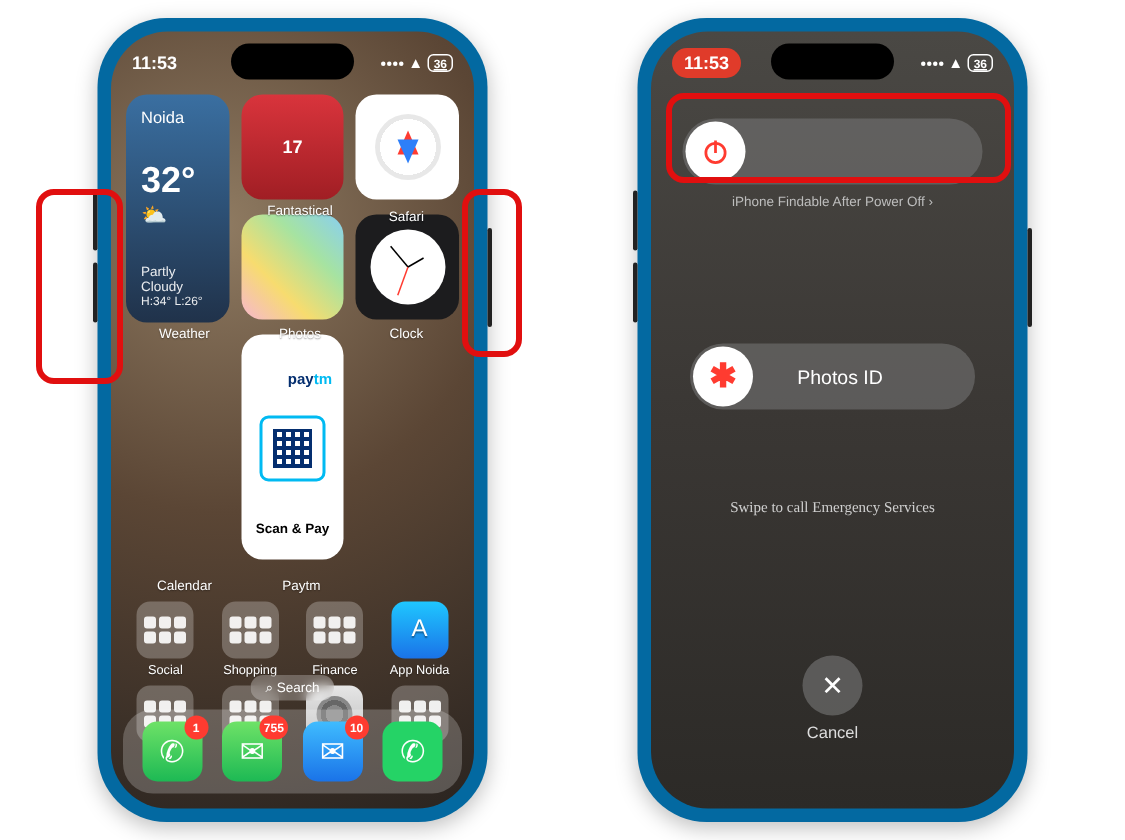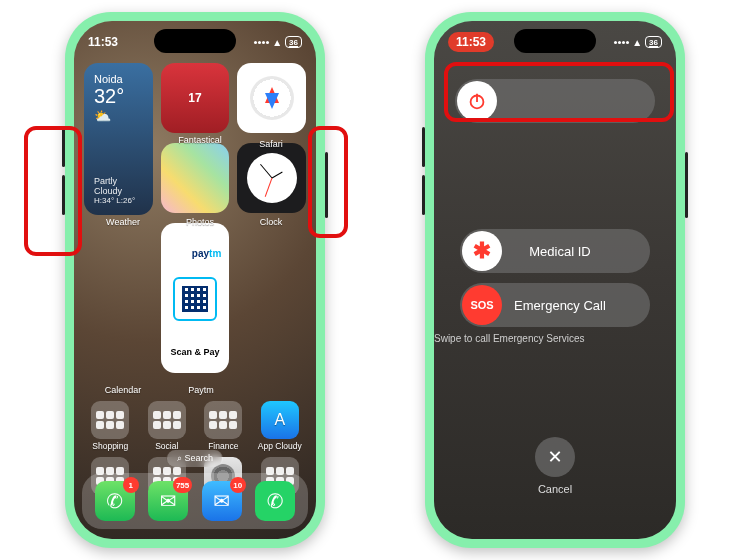--- a/index.html
+++ b/index.html
@@ -5,21 +5,21 @@
   * { box-sizing: border-box; margin: 0; padding: 0; font-family: -apple-system, "Helvetica Neue", Arial, sans-serif; }
   body { width: 750px; height: 560px; background: #fff; overflow: hidden; }
   .stage { position: relative; width: 750px; height: 560px; }
 
   .phone {
     position: absolute;
     width: 260px;
     height: 536px;
     top: 12px;
     border-radius: 46px;
-    background: #86efac;
+    background: #0369a1;
     padding: 9px;
     box-shadow: 0 4px 14px rgba(0,0,0,.25);
   }
   .phone.left  { left: 65px; }
   .phone.right { left: 425px; }
 
   .hw-btn { position: absolute; background: #222; border-radius: 3px; }
   .hw-vol-up   { left: -3px; top: 115px; width: 3px; height: 40px; }
   .hw-vol-down { left: -3px; top: 163px; width: 3px; height: 40px; }
   .hw-power    { right: -3px; top: 140px; width: 3px; height: 66px; }
@@ -68,21 +68,21 @@
     background: rgba(255,255,255,.92);
     border-radius: 14px;
     display: flex; align-items: center; justify-content: center;
     flex-direction: column;
     font-size: 10px;
   }
   .w-weather { grid-column: 1 / 2; grid-row: 1 / 3; height: 152px;
     background: linear-gradient(180deg,#3a6fa1,#20324a); color: #fff;
     align-items: flex-start; padding: 10px; justify-content: flex-start;
   }
-  .w-weather .temp { font-size: 20px; font-weight: 400; }
+  .w-weather .temp { font-size: 24px; font-weight: 700; margin-top: 22px; }
   .w-weather .loc  { font-size: 11px; }
   .w-weather .cond { font-size: 9px;  opacity:.9; margin-top: auto; }
   .w-weather .hilo { font-size: 8px;  opacity:.9; }
   .w-small { height: 70px; }
   .w-fant { background: linear-gradient(180deg,#d9343c,#a01e24); color:#fff;}
   .w-safari { background: #fff; }
   .w-photos { background: linear-gradient(45deg,#f6b7cf,#f7dc6f,#a6e3a1,#89cff0); }
   .w-clock  { background: #1c1c1e; }
   .w-calendar { grid-column: 1 / 2; grid-row: 3 / 5; height: 150px; background:#fff; color:#111; padding:6px; align-items:flex-start; justify-content:flex-start;}
   .w-paytm    { grid-column: 2 / 3; grid-row: 3 / 5; height: 150px; background:#fff;}
@@ -172,21 +172,21 @@
   .po-text{flex:1;text-align:center;padding-right:30px;color:#eee;}
   .po-note{position:absolute;top:108px;left:0;right:0;text-align:center;color:#bdbdbd;font-size:9px;}
   .po-note::after{content:" ›";}
   .po-pill { width:190px; }
   .po-med { top:208px; }
   .po-sos { top:262px; }
   .po-pill .kn{width:40px;height:40px;border-radius:50%;margin:2px;display:flex;align-items:center;justify-content:center;font-weight:700;}
   .kn-med{background:#fff;color:#ff3b30;font-size:22px;}
   .kn-sos{background:#ff3b30;color:#fff;font-size:11px;}
   .po-pill .lb{flex:1;text-align:center;padding-right:34px;font-size:13px;}
-  .po-swipe{position:absolute;top:312px;left:0;right:0;text-align:left;color:#cfcfcf;font-size:10px;}
+  .po-swipe{position:absolute;top:312px;left:0;right:0;text-align:center;color:#cfcfcf;font-size:10px;font-family:Liberation Serif, serif;}
   .po-cancel{
     position:absolute;bottom:44px;left:50%;transform:translateX(-50%);
     display:flex;flex-direction:column;align-items:center;gap:6px;color:#ddd;font-size:11px;
   }
   .po-cancel .x{width:40px;height:40px;border-radius:50%;background:rgba(120,120,120,.6);
     display:flex;align-items:center;justify-content:center;font-size:18px;color:#fff;}
 
   
   .ann{position:absolute;border:4px solid #e10f0f;border-radius:12px;z-index:20;}
   .ann-left-vol {top:126px;left:24px;width:58px;height:130px;}
@@ -261,51 +261,51 @@
             <div class="ic folder">
               <div class="mini">
                 <span></span>
                 <span></span>
                 <span></span>
                 <span></span>
                 <span></span>
                 <span></span>
               </div>
             </div>
+            <span>Social</span>
+          </div>
+        <div class="app">
+            <div class="ic folder">
+              <div class="mini">
+                <span></span>
+                <span></span>
+                <span></span>
+                <span></span>
+                <span></span>
+                <span></span>
+              </div>
+            </div>
             <span>Shopping</span>
           </div>
         <div class="app">
             <div class="ic folder">
               <div class="mini">
                 <span></span>
                 <span></span>
                 <span></span>
                 <span></span>
                 <span></span>
                 <span></span>
               </div>
             </div>
-            <span>Social</span>
-          </div>
-        <div class="app">
-            <div class="ic folder">
-              <div class="mini">
-                <span></span>
-                <span></span>
-                <span></span>
-                <span></span>
-                <span></span>
-                <span></span>
-              </div>
-            </div>
             <span>Finance</span>
           </div>
         <div class="app">
             <div class="ic ic-appstore">A</div>
-            <span>App Cloudy</span>
+            <span>App Noida</span>
           </div>
         <div class="app">
             <div class="ic folder">
               <div class="mini">
                 <span></span>
                 <span></span>
                 <span></span>
                 <span></span>
                 <span></span>
                 <span></span>
@@ -397,28 +397,25 @@
       </div>
 
       <div class="po-slider">
         <div class="po-knob">
           <svg viewBox="0 0 24 24">
               <circle cx="12" cy="13" r="7" fill="none" stroke="#ff3b30" stroke-width="2"></circle>
               <line x1="12" y1="4" x2="12" y2="13" stroke="#ff3b30" stroke-width="2"></line>
             </svg>
         </div>
       </div>
+      <div class="po-note">iPhone Findable After Power Off</div>
 
       <div class="po-pill po-med">
         <div class="kn kn-med">✱</div>
-        <div class="lb">Medical ID</div>
-      </div>
-      <div class="po-pill po-sos">
-        <div class="kn kn-sos">SOS</div>
-        <div class="lb">Emergency Call</div>
+        <div class="lb">Photos ID</div>
       </div>
       <div class="po-swipe">Swipe to call Emergency Services</div>
 
       <div class="po-cancel">
         <div class="x">✕</div>
         <div>Cancel</div>
       </div>
     </div>
   </div>
 

